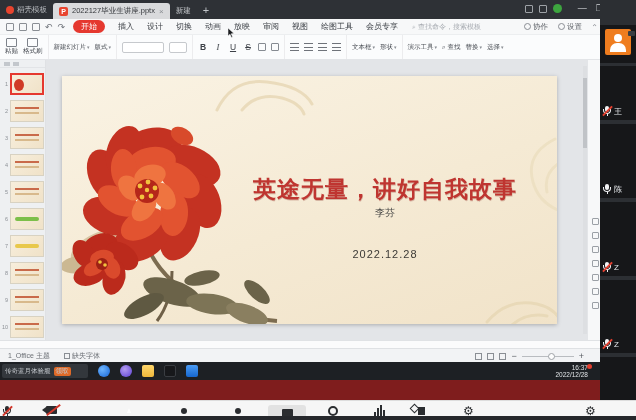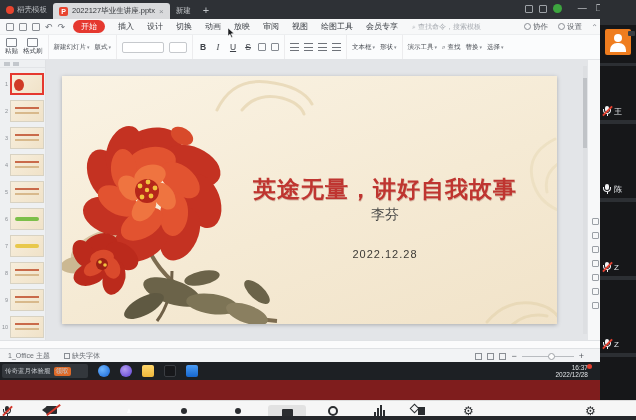--- a/index.html
+++ b/index.html
@@ -68,21 +68,21 @@
   #canvas { position:absolute; left:46px; top:60px; width:542px; height:280px; background:#e3e5e8; }
   #slide { position:absolute; left:16px; top:16px; width:495px; height:248px;
     background:linear-gradient(160deg,#faf3e4 0%, #f5ead4 55%, #f1e3c9 100%);
     box-shadow:0 1px 4px rgba(0,0,0,.25); overflow:hidden; }
   .slide-title { position:absolute; left:158px; top:58px; width:330px; text-align:center;
     font-size:23px; font-weight:bold; color:#bf3530; letter-spacing:1px;
     font-family:"Liberation Sans", sans-serif; text-shadow:0.5px 0.5px 0 rgba(120,20,10,.25);margin-top:40px; }
   .slide-sub { position:absolute; left:158px; top:98px; width:330px; text-align:center;
     font-size:16px; font-style:italic; font-weight:bold; color:#a2342b; letter-spacing:2px;
     font-family:"DejaVu Serif", serif; }
-  .slide-speaker { position:absolute; left:158px; top:130px; width:330px; text-align:center; font-size:14px; color:#4a4a48; }
+  .slide-speaker { position:absolute; left:158px; top:130px; width:330px; text-align:center; font-size:10px; color:#4a4a48; }
   .slide-date { position:absolute; left:158px; top:172px; width:330px; text-align:center; font-size:11px; color:#3c3a36; letter-spacing:1px; }
   .swirl { position:absolute; opacity:.8; }
 
   
   #vscroll { position:absolute; left:583px; top:66px; width:4px; height:268px; background:#dddfe2; }
   #vthumb { position:absolute; left:583px; top:78px; width:4px; height:70px; background:#c0c3c7; }
   #side-icons { position:absolute; left:590px; top:218px; width:10px; display:flex; flex-direction:column; gap:7px; align-items:center; }
   .side-ico { width:7px; height:7px; border:1px solid #9ba0a6; border-radius:1px; }
 
   

